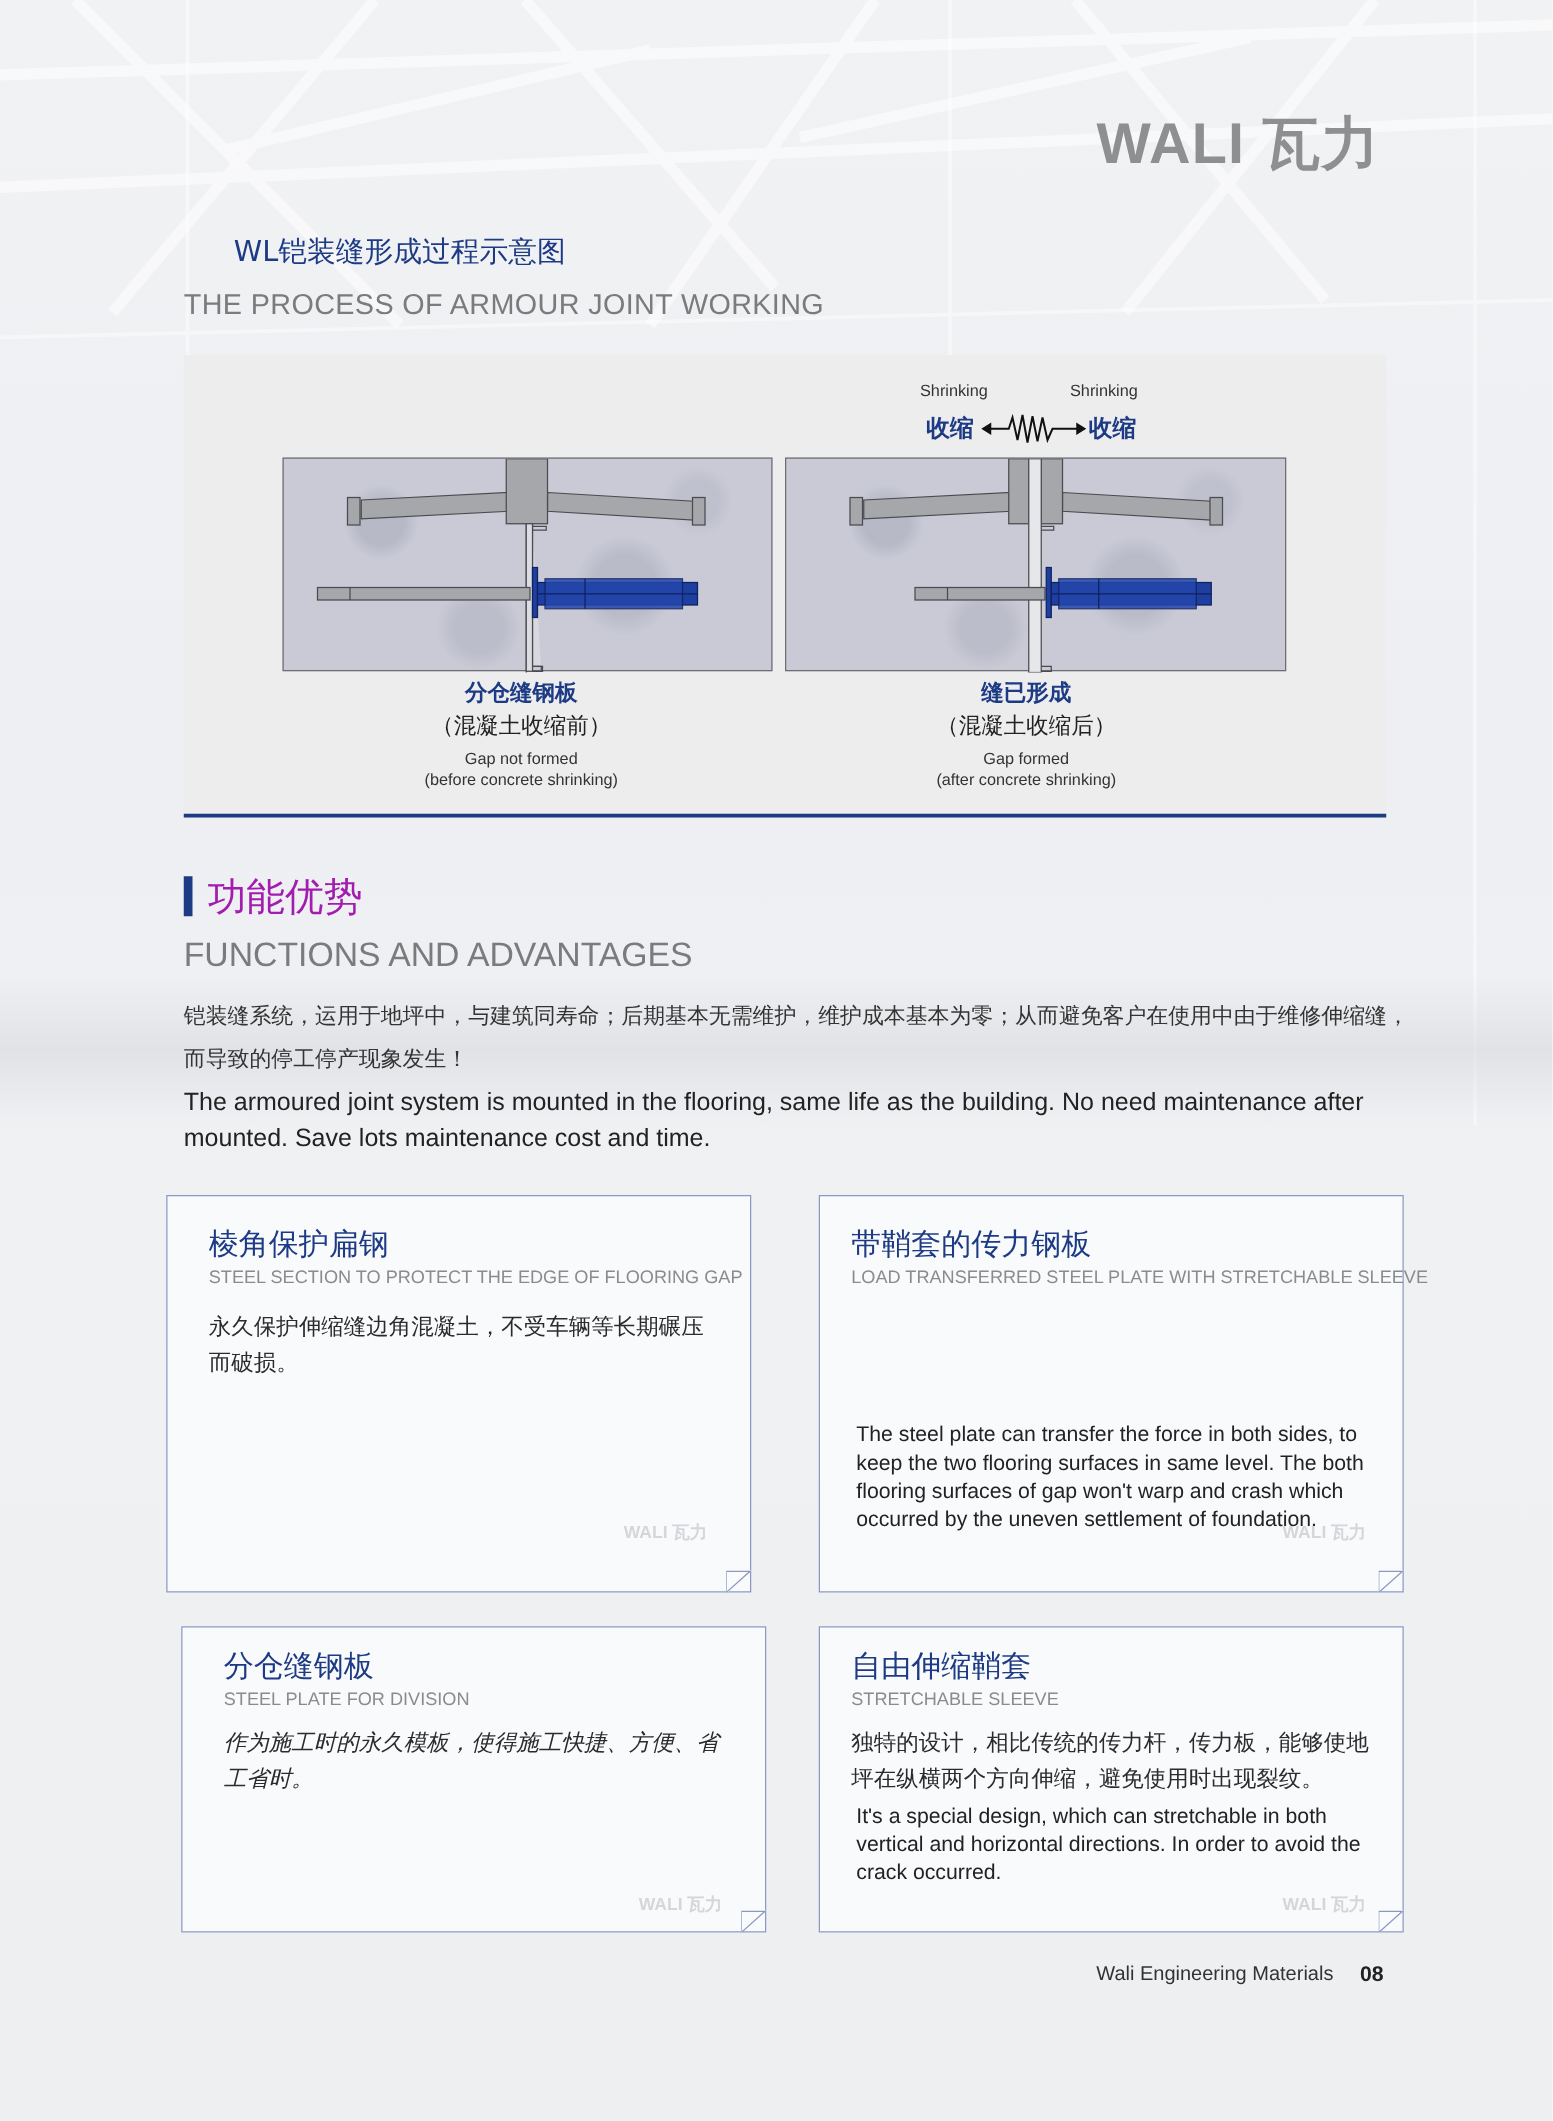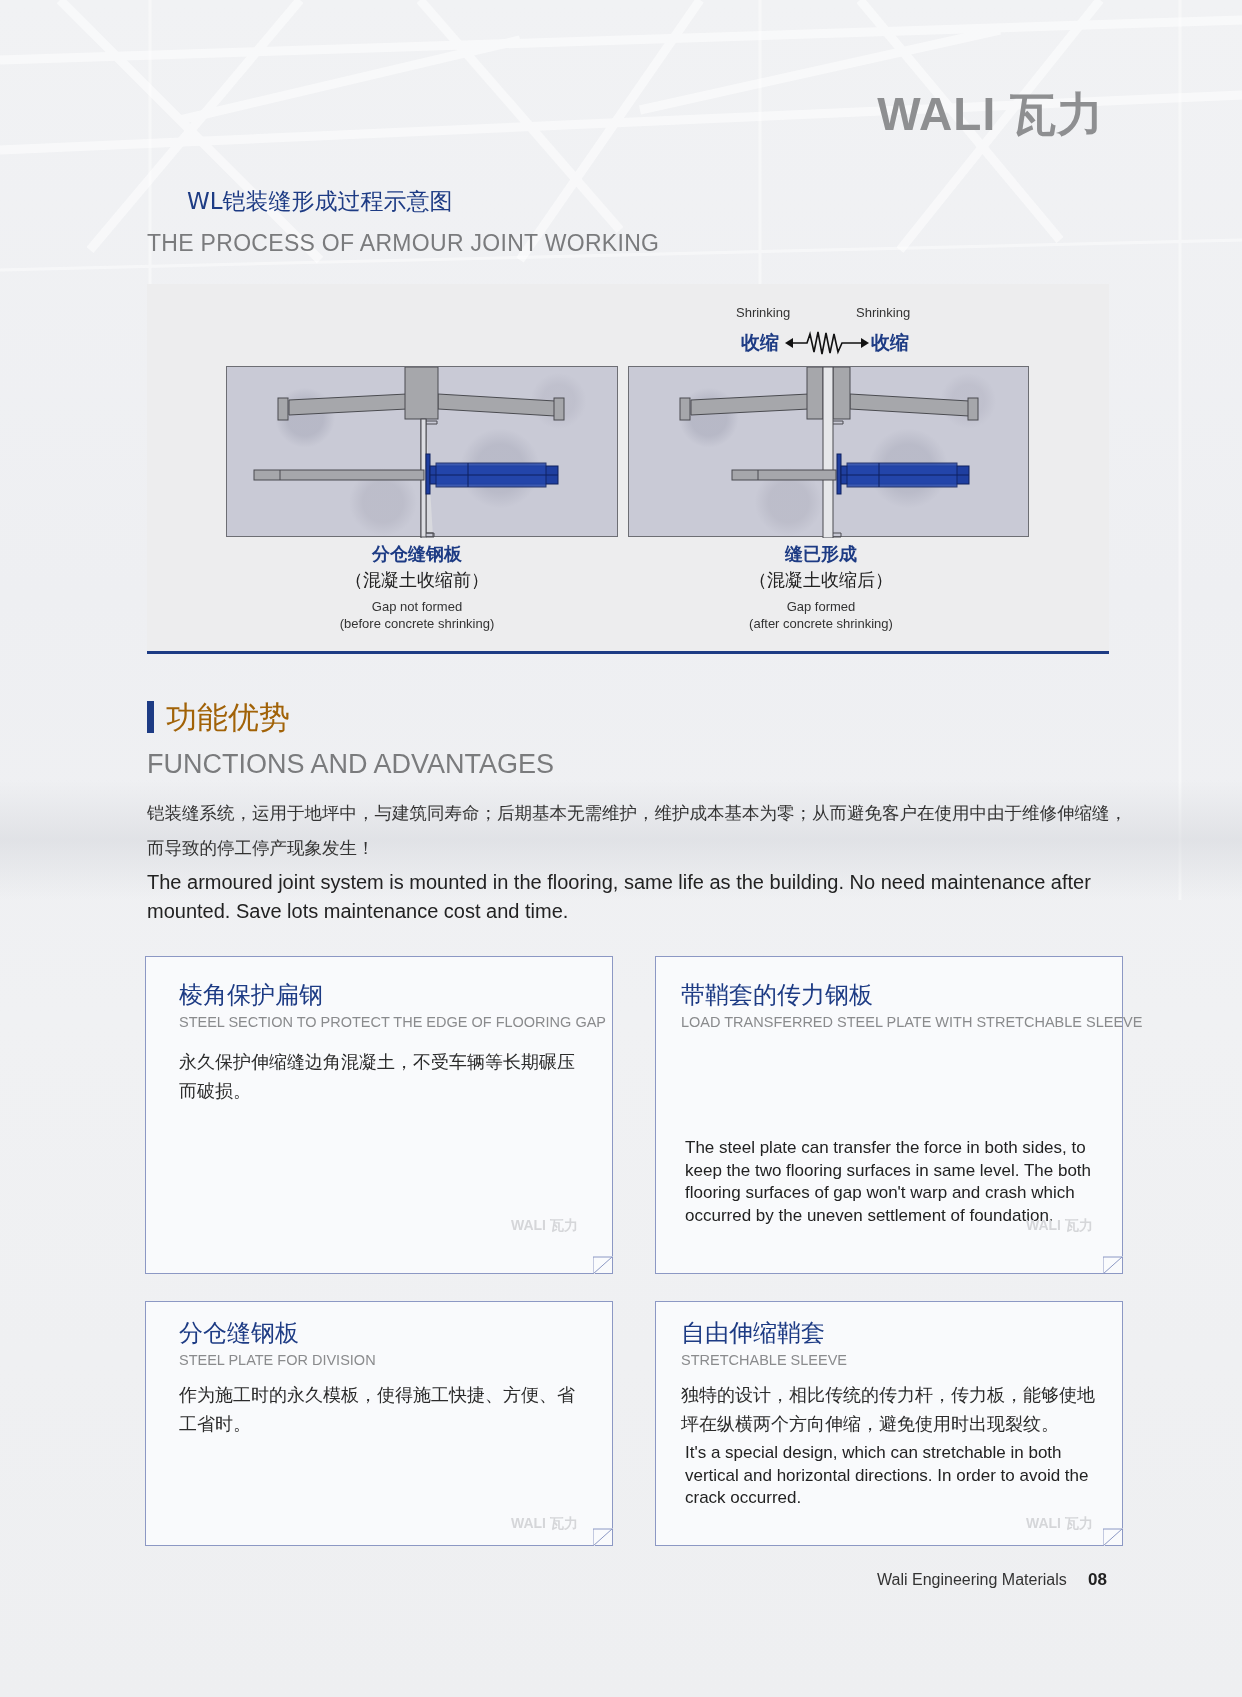--- a/index.html
+++ b/index.html
@@ -39,21 +39,21 @@
       radial-gradient(circle at 40% 80%, rgba(160,160,175,0.30) 0 20px, transparent 34px),
       radial-gradient(circle at 85% 20%, rgba(170,170,185,0.30) 0 16px, transparent 28px),
       #c9cad6;
   }
   .cap-cn-b { position:absolute; font-size:18px; font-weight:700; color:#1d3b84; text-align:center; width:300px; }
   .cap-cn { position:absolute; font-size:18px; color:#222; text-align:center; width:300px; }
   .cap-en { position:absolute; font-size:13px; color:#333; text-align:center; width:300px; line-height:17px;
     font-family:"Liberation Sans", sans-serif; }
 
   .sec2-bar { position:absolute; left:147px; top:701px; width:7px; height:32px; background:#1d3b84; }
-  .sec2-cn { position:absolute; left:166px; top:697px; font-size:31px; color:#a16207; }
+  .sec2-cn { position:absolute; left:166px; top:697px; font-size:31px; color:#a21caf; }
   .sec2-en { position:absolute; left:147px; top:749px; font-size:27px; color:#7a7b7d;
     font-family:"Liberation Sans", sans-serif; }
   .intro-cn { position:absolute; left:147px; top:796px; width:980px; font-size:17.5px; line-height:35px; color:#333; }
   .intro-en { position:absolute; left:147px; top:868px; width:960px; font-size:20px; line-height:29px; color:#222;
     font-family:"Liberation Sans", sans-serif; }
 
   .card {
     position:absolute; background:rgba(250,251,253,0.92);
     border:1px solid #8c98c4;
   }
@@ -182,21 +182,21 @@
   <div class="cap-en" style="left:524px; top:314px;">Gap formed</div>
   <div class="cap-en" style="left:524px; top:331px;">(after concrete shrinking)</div>
 </div>
 
 <div class="sec2-bar"></div>
 <div class="sec2-cn">功能优势</div>
 <div class="sec2-en">FUNCTIONS AND ADVANTAGES</div>
 <div class="intro-cn">铠装缝系统，运用于地坪中，与建筑同寿命；后期基本无需维护，维护成本基本为零；从而避免客户在使用中由于维修伸缩缝，而导致的停工停产现象发生！</div>
 <div class="intro-en">The armoured joint system is mounted in the flooring, same life as the building.  No need maintenance after mounted. Save lots maintenance cost and time.</div>
 
-<div class="card" style="left:145px; top:956px; width:468px; height:318px;">
+<div class="card" style="left:133px; top:956px; width:468px; height:318px;">
   <div class="card-title" style="left:33px; top:22px;">棱角保护扁钢</div>
   <div class="card-sub" style="left:33px; top:57px;">STEEL SECTION TO PROTECT THE EDGE OF FLOORING GAP</div>
   <div class="card-cn" style="left:33px; top:90px; width:410px;">永久保护伸缩缝边角混凝土，不受车辆等长期碾压而破损。</div>
   <div class="card-wm" style="left:365px; top:260px;">WALI 瓦力</div>
   <div class="fold">
       <svg width="20" height="18">
         <path d="M0 18 L0 0 L20 0 Z" fill="#fafbfd"></path>
         <path d="M0 18 L0 1 L19 1 Z" fill="none" stroke="#8c98c4"></path>
       </svg>
     </div>
@@ -211,21 +211,21 @@
       <svg width="20" height="18">
         <path d="M0 18 L0 0 L20 0 Z" fill="#fafbfd"></path>
         <path d="M0 18 L0 1 L19 1 Z" fill="none" stroke="#8c98c4"></path>
       </svg>
     </div>
 </div>
 
 <div class="card" style="left:145px; top:1301px; width:468px; height:245px;">
   <div class="card-title" style="left:33px; top:15px;">分仓缝钢板</div>
   <div class="card-sub" style="left:33px; top:50px;">STEEL PLATE FOR DIVISION</div>
-  <div class="card-cn" style="left:33px; top:78px; width:410px;">作为施工时的永久模板，使得施工快捷、方便、省工省时。</div>
+  <div class="card-cn" style="left:33px; top:78px; width:410px;font-style:italic;">作为施工时的永久模板，使得施工快捷、方便、省工省时。</div>
   <div class="card-wm" style="left:365px; top:213px;">WALI 瓦力</div>
   <div class="fold">
       <svg width="20" height="18">
         <path d="M0 18 L0 0 L20 0 Z" fill="#fafbfd"></path>
         <path d="M0 18 L0 1 L19 1 Z" fill="none" stroke="#8c98c4"></path>
       </svg>
     </div>
 </div>
 
 <div class="card" style="left:655px; top:1301px; width:468px; height:245px;">

